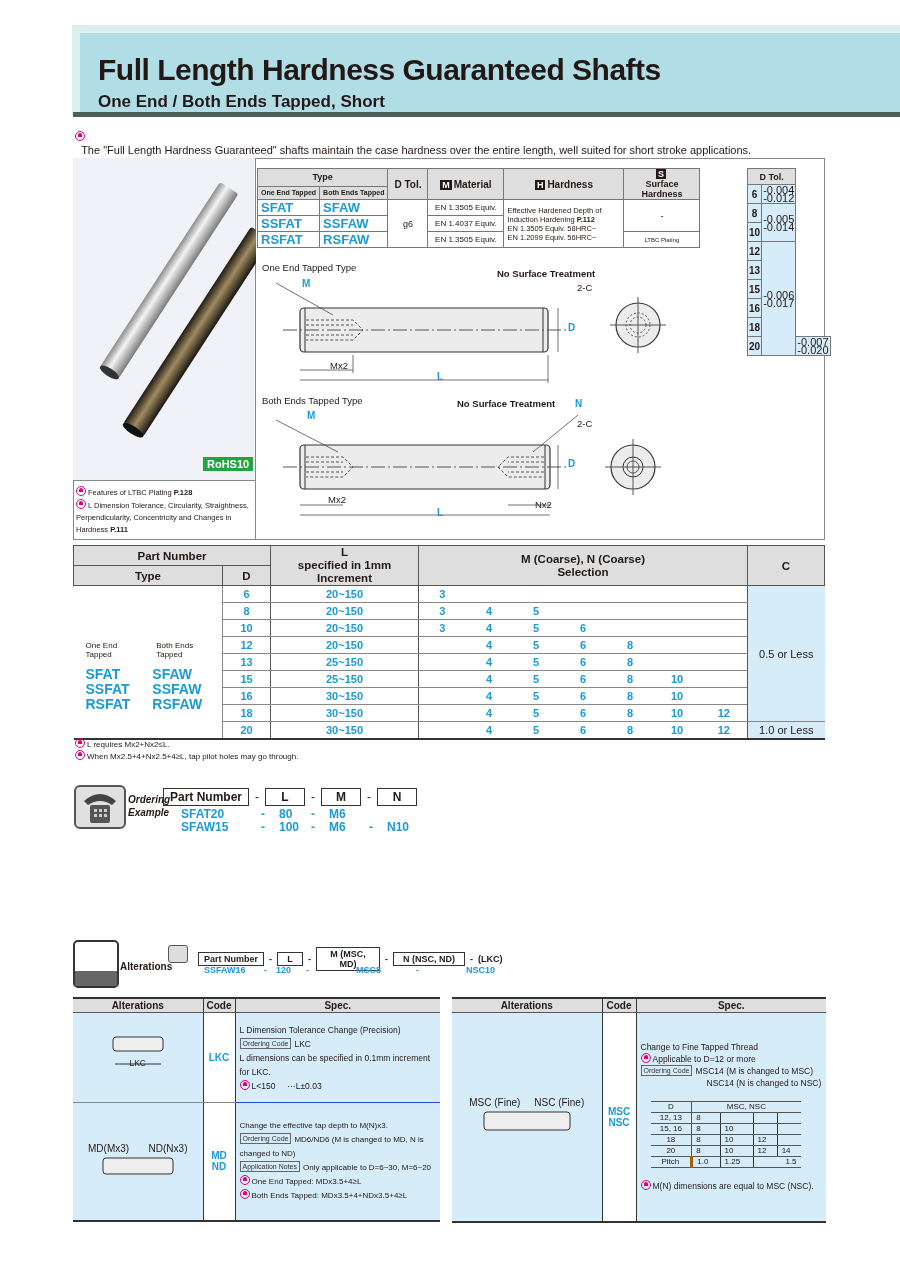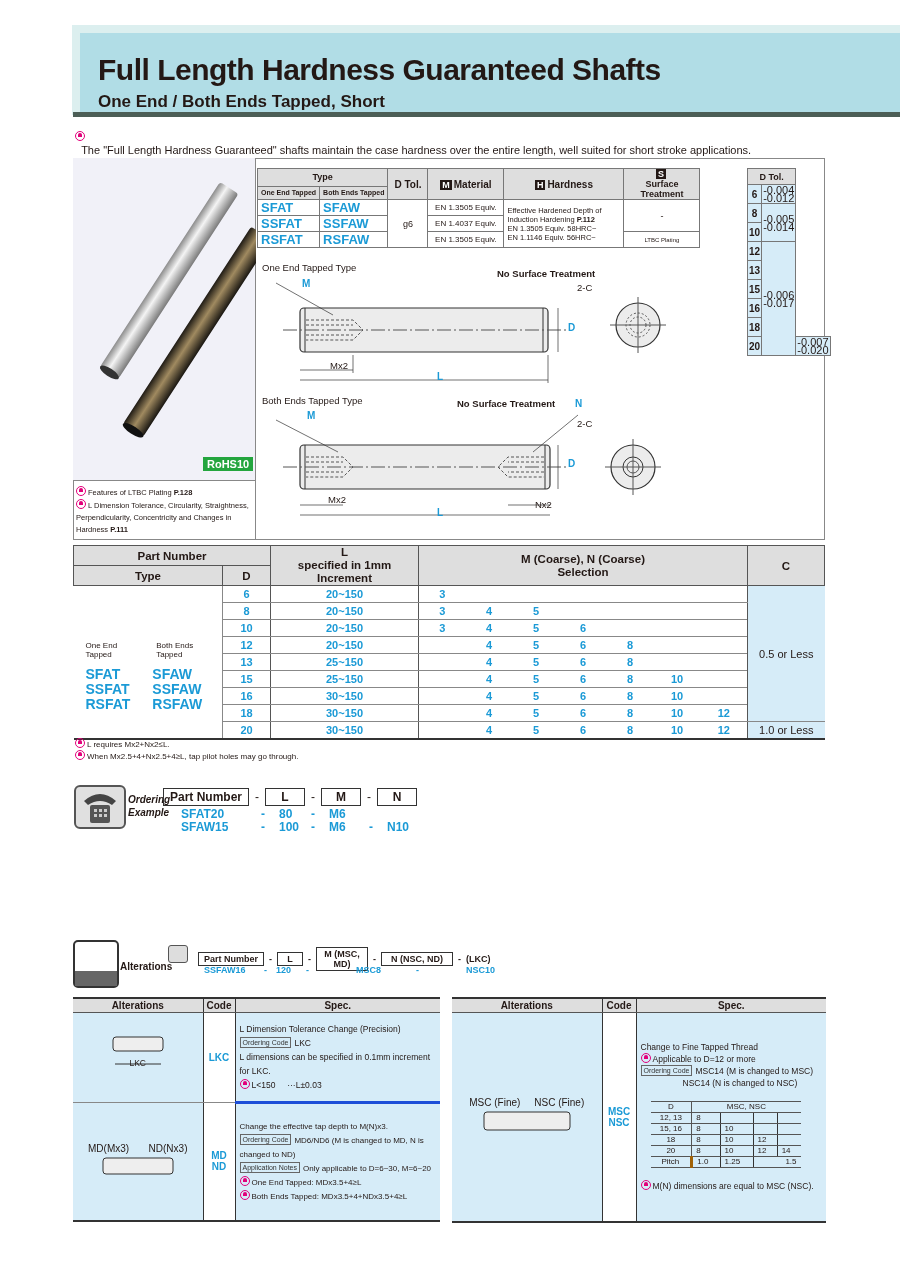--- a/index.html
+++ b/index.html
@@ -120,34 +120,34 @@
   <span class="tip"></span><span>L Dimension Tolerance, Circularity, Straightness, Perpendicularity, Concentricity and Changes in Hardness</span> <b>P.111</b>
 </div>
 
 <table class="abs type-tbl">
   <thead>
     <tr>
       <th colspan="2">Type</th>
       <th rowspan="2" style="font-size:10px;width:40px">D Tol.</th>
       <th rowspan="2" style="font-size:10px;width:76px"><span class="boxi">M</span><span>Material</span></th>
       <th rowspan="2" style="font-size:10px;width:120px"><span class="boxi">H</span><span>Hardness</span></th>
-      <th rowspan="2" style="font-size:9px;width:76px"><span class="boxi">S</span><br><span>Surface Treatment</span></th>
+      <th rowspan="2" style="font-size:9px;width:76px"><span class="boxi">S</span><br><span>Surface Hardness</span></th>
     </tr>
     <tr>
       <th style="font-size:7px">One End Tapped</th>
       <th style="font-size:7px">Both Ends Tapped</th>
     </tr>
   </thead>
   <tbody>
     <tr>
       <td class="code">SFAT</td>
       <td class="code">SFAW</td>
       <td rowspan="3">g6</td>
       <td style="font-size:8px">EN 1.3505 Equiv.</td>
-      <td rowspan="3" style="font-size:7.5px;text-align:left;line-height:9px"><span>Effective Hardened Depth of Induction Hardening</span> <b>P.112</b><br><span>EN 1.3505 Equiv. 58HRC~</span><br><span>EN 1.1146 Equiv. 56HRC~</span></td>
+      <td rowspan="3" style="font-size:7.5px;text-align:left;line-height:9px"><span>Effective Hardened Depth of Induction Hardening</span> <b>P.112</b><br><span>EN 1.3505 Equiv. 58HRC~</span><br><span>EN 1.2099 Equiv. 56HRC~</span></td>
       <td rowspan="2">-</td>
     </tr>
     <tr>
       <td class="code">SSFAT</td>
       <td class="code">SSFAW</td>
       <td style="font-size:8px">EN 1.4037 Equiv.</td>
     </tr>
     <tr>
       <td class="code">RSFAT</td>
       <td class="code">RSFAW</td>
@@ -429,21 +429,21 @@
 </div>
 
 <div class="abs alt-ico"></div>
 <div class="abs alt-label">Alterations</div>
 <div class="abs" style="left:168px;top:945px;width:20px;height:18px;border:1.5px solid #555;border-radius:3px;background:#ddd"></div>
 <div class="abs alt-row">
   <span class="box">Part Number</span>
     <span>-</span>
   <span class="box" style="width:26px;text-align:center">L</span>
     <span>-</span>
-  <span class="box" style="width:52px;text-align:center">M (MSC, MD)</span>
+  <span class="box" style="width:64px;text-align:center">M (MSC, MD)</span>
     <span>-</span>
   <span class="box" style="width:72px;text-align:center">N (NSC, ND)</span>
     <span>-</span>
   <span>(LKC)</span>
 </div>
 <div class="abs" style="left:204px;top:965px;font-size:9px;font-weight:bold;color:#1b9ad6">
   <span style="display:inline-block;width:60px">SSFAW16</span><span style="display:inline-block;width:12px">-</span><span style="display:inline-block;width:30px">120</span><span style="display:inline-block;width:50px">-</span><span style="display:inline-block;width:60px">MSC8</span><span style="display:inline-block;width:50px">-</span><span>NSC10</span>
 </div>
 
 <table class="abs alt-tbl" style="left:73px;top:997px;width:367px;border-bottom:2px solid #333">
@@ -455,21 +455,21 @@
   </tr>
   <tr style="height:90px">
     <td style="text-align:center;border-bottom:1px solid #888">
       <svg width="70" height="40">
             <rect x="10" y="5" width="50" height="14" rx="3" fill="#eee" stroke="#333"></rect>
             <line x1="12" y1="32" x2="58" y2="32" stroke="#333"></line>
           </svg><br>
       <span style="position:relative;top:-16px">LKC</span>
     </td>
     <td class="code" style="border-bottom:1px solid #888">LKC</td>
-    <td class="spec-c" style="border-bottom:3px solid #1d4ed8">
+    <td class="spec-c" style="border-bottom:1px solid #1d4ed8">
       <span>L Dimension Tolerance Change (Precision)</span><br>
       <span class="tag">Ordering Code</span><span>LKC</span><br>
       <span>L dimensions can be specified in 0.1mm increment for LKC.</span><br>
       <span class="tip"></span><span style="white-space:pre">L&lt;150     ···L±0.03</span>
     </td>
   </tr>
   <tr style="height:118px">
     <td style="text-align:center;font-size:10px">
       <span>MD(Mx3)</span>&nbsp;&nbsp;&nbsp;&nbsp;&nbsp;&nbsp;&nbsp;<span>ND(Nx3)</span><br>
       <svg width="90" height="24">
@@ -500,21 +500,21 @@
       <span>MSC (Fine)</span>&nbsp;&nbsp;&nbsp;&nbsp;&nbsp;<span>NSC (Fine)</span><br>
       <svg width="110" height="26">
             <rect x="12" y="4" width="86" height="18" rx="3" fill="#eee" stroke="#333"></rect>
           </svg>
     </td>
     <td class="code"><span>MSC</span><br><span>NSC</span></td>
     <td class="spec-c" style="font-size:8.5px;line-height:12px">
       <span>Change to Fine Tapped Thread</span><br>
       <span class="tip"></span><span>Applicable to D=12 or more</span><br>
       <span class="tag">Ordering Code</span><span>MSC14 (M is changed to MSC)</span><br>
-      <span style="margin-left:42px">NSC14 (N is changed to NSC)</span><br><br>
+      <span style="margin-left:66px">NSC14 (N is changed to NSC)</span><br><br>
       <table class="mini" style="margin-left:10px;width:150px">
         <tbody>
               <tr>
                 <td style="border-top:1px solid #555;border-right:1px solid #555;text-align:center">D</td>
                 <td colspan="4" style="border-top:1px solid #555;text-align:center">MSC, NSC</td>
               </tr>
         </tbody>
             <tbody id="msc-body">
               <tr>
                 <td style="border-right: 1px solid rgb(85, 85, 85); text-align: center;">12, 13</td>

